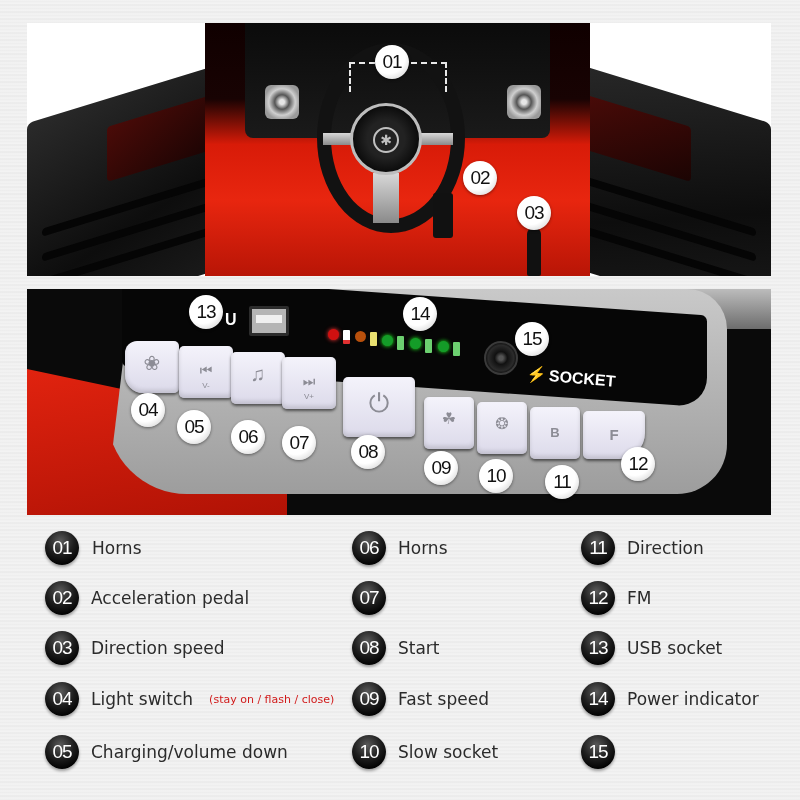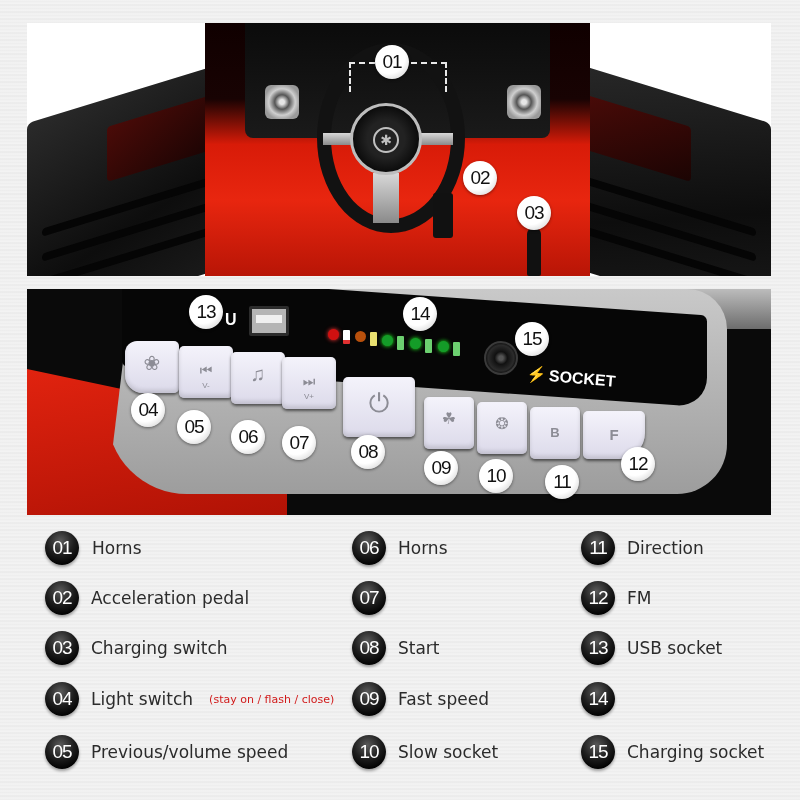--- a/index.html
+++ b/index.html
@@ -188,30 +188,30 @@
   <div class="leg-item" style="left:45px;top:10px">
     <div class="num-ball">01</div>
     <span class="leg-text" style="margin-left:13px">Horns</span>
   </div>
   <div class="leg-item" style="left:45px;top:60px">
     <div class="num-ball">02</div>
     <span class="leg-text">Acceleration pedal</span>
   </div>
   <div class="leg-item" style="left:45px;top:110px">
     <div class="num-ball">03</div>
-    <span class="leg-text">Charging switch</span>
+    <span class="leg-text">Direction speed</span>
   </div>
   <div class="leg-item" style="left:45px;top:161px">
     <div class="num-ball">04</div>
     <span class="leg-text">Light switch</span>
     <span class="leg-note">(stay on / flash / close)</span>
   </div>
   <div class="leg-item" style="left:45px;top:214px">
     <div class="num-ball">05</div>
-    <span class="leg-text">Previous/volume speed</span>
+    <span class="leg-text">Charging/volume down</span>
   </div>
 
   <div class="leg-item" style="left:352px;top:10px">
     <div class="num-ball">06</div>
     <span class="leg-text">Horns</span>
   </div>
   <div class="leg-item" style="left:352px;top:60px">
     <div class="num-ball">07</div>
   </div>
   <div class="leg-item" style="left:352px;top:110px">
@@ -234,18 +234,18 @@
   <div class="leg-item" style="left:581px;top:60px">
     <div class="num-ball">12</div>
     <span class="leg-text">FM</span>
   </div>
   <div class="leg-item" style="left:581px;top:110px">
     <div class="num-ball">13</div>
     <span class="leg-text">USB socket</span>
   </div>
   <div class="leg-item" style="left:581px;top:161px">
     <div class="num-ball">14</div>
+    <span class="leg-text">Power indicator</span>
   </div>
   <div class="leg-item" style="left:581px;top:214px">
     <div class="num-ball">15</div>
-    <span class="leg-text">Charging socket</span>
   </div>
 </div>
 
 </body></html>

